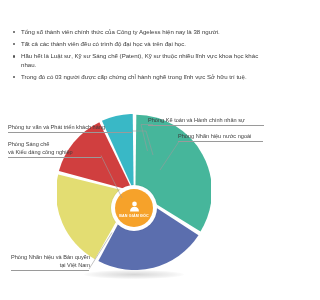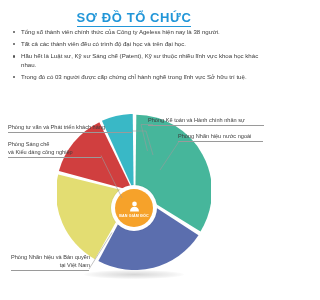--- a/index.html
+++ b/index.html
@@ -168,23 +168,20 @@
 
   #cal-vietnam { left: 11px;  top: 159px; }
   #cal-vietnam .ctext { text-align: right; }
   #cal-vietnam .rule { width: 78px; }
 </style>
 </head>
 <body>
 
 <div id="page">
 
-  <div id="title-wrap">
-    <span id="page-title">SƠ ĐỒ TỔ CHỨC</span>
-  </div>
 
   <ul id="bullet-list">
     <li>Tổng số thành viên chính thức của Công ty Ageless hiện nay là 38 người.</li>
     <li>Tất cả các thành viên đều có trình độ đại học và trên đại học.</li>
     <li>Hầu hết là Luật sư, Kỹ sư Sáng chế (Patent), Kỹ sư thuộc nhiều lĩnh vực khoa học khác nhau.</li>
     <li>Trong đó có 03 người được cấp chứng chỉ hành nghề trong lĩnh vực Sở hữu trí tuệ.</li>
   </ul>
 
   <div id="chart-area">
 

